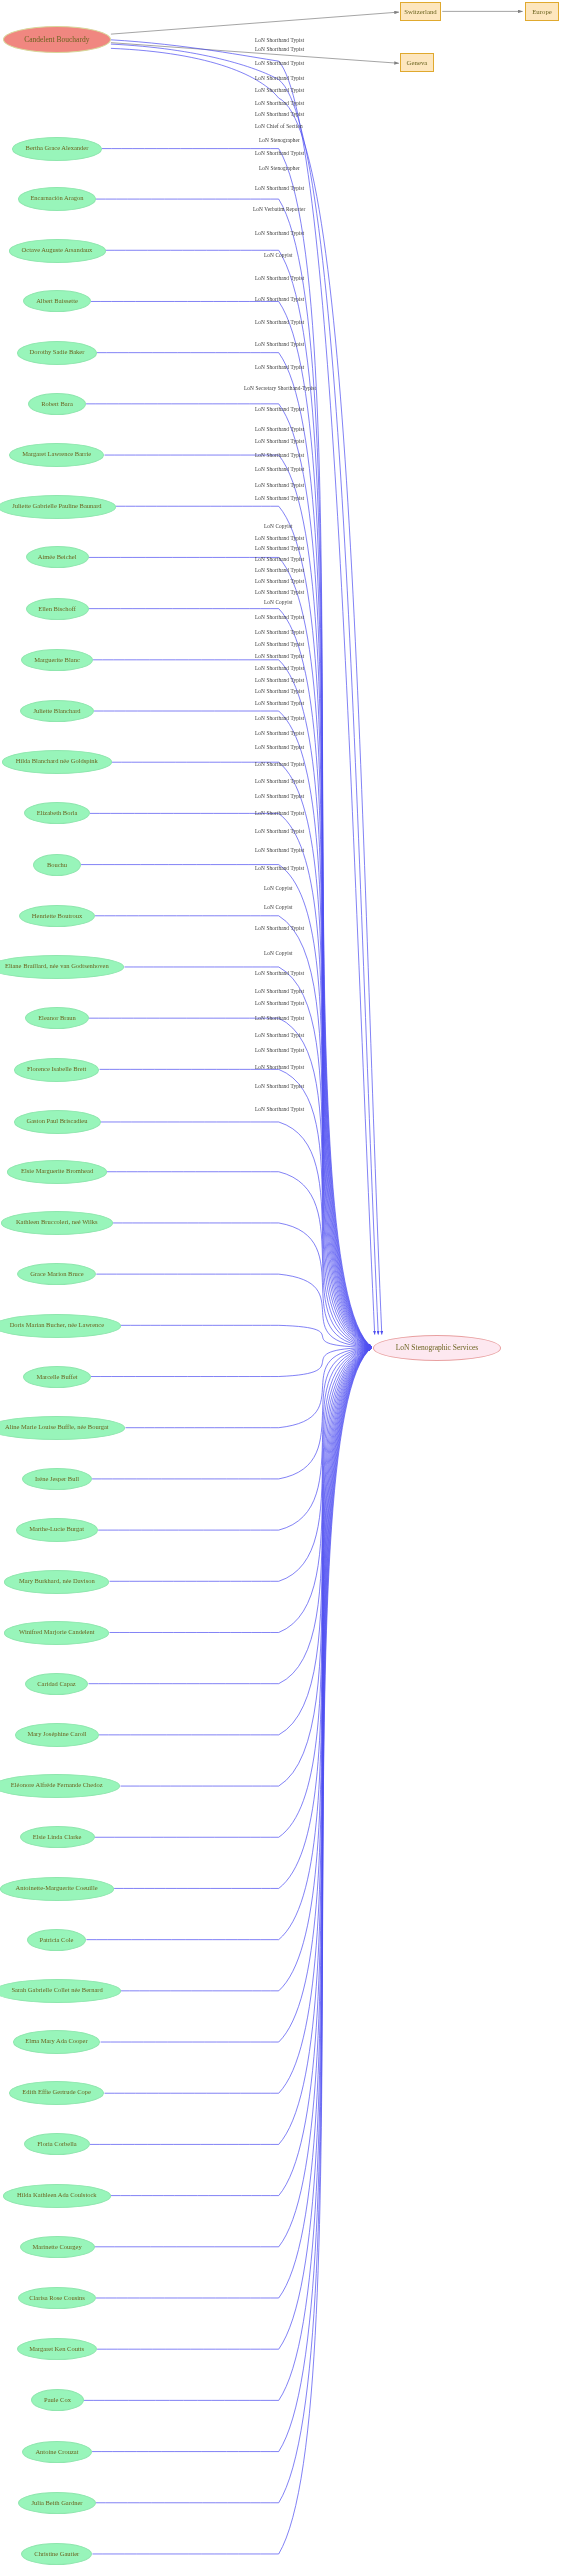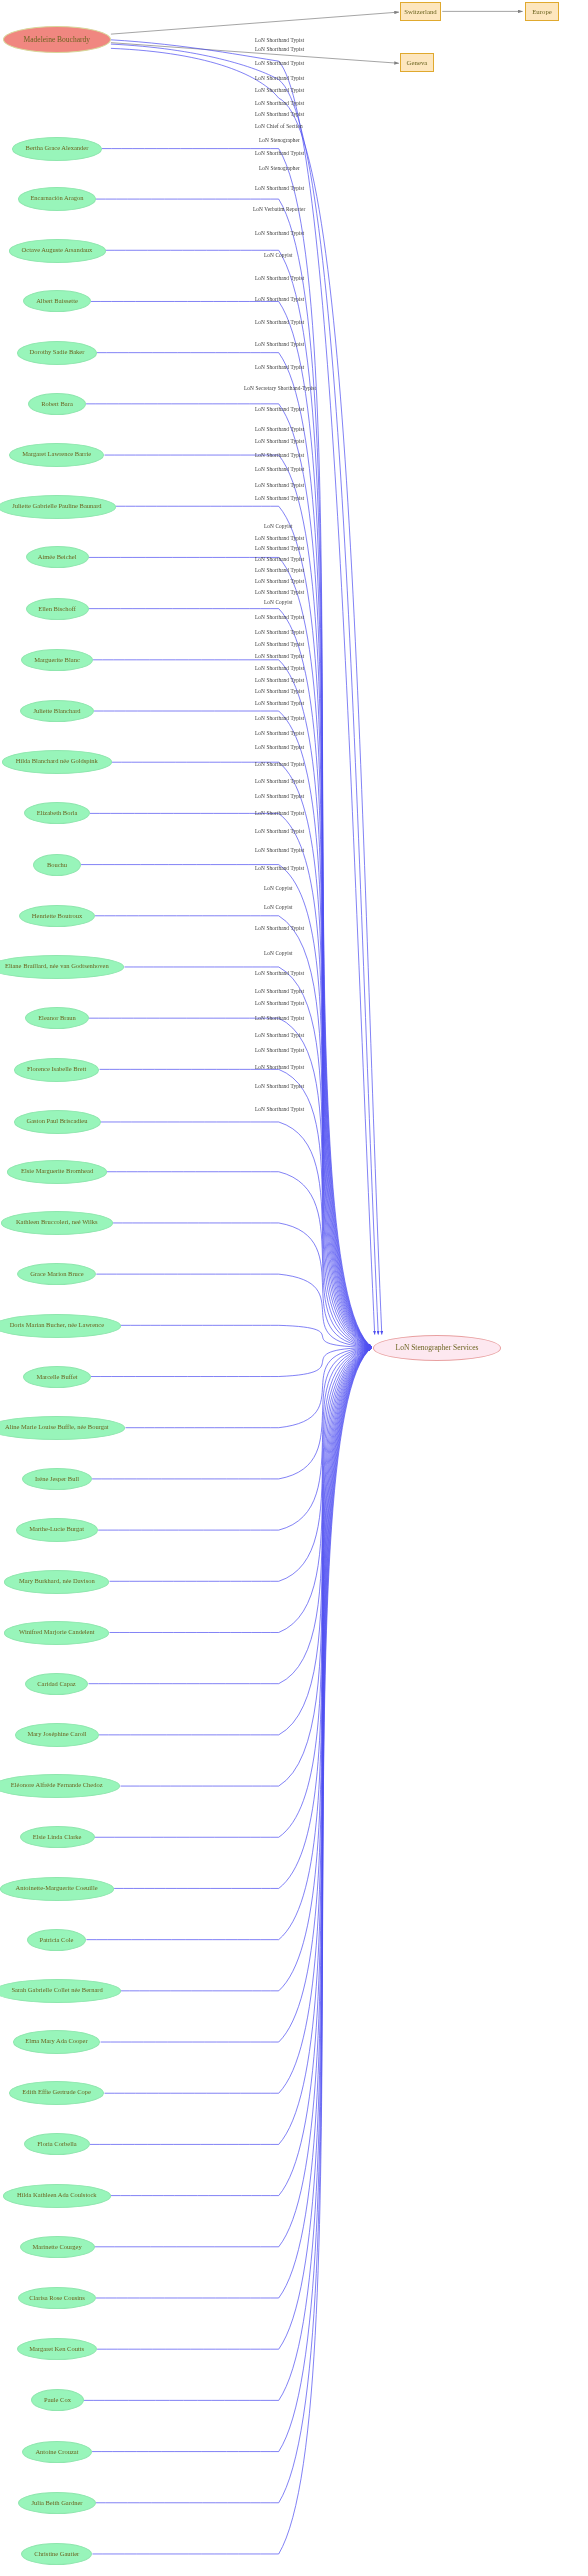--- a/index.html
+++ b/index.html
@@ -130,26 +130,26 @@
     <span>Switzerland</span>
   </div>
   <div class="box-node" style="left:525px;top:2.1px;width:34px;height:18.5px;">
     <span>Europe</span>
   </div>
   <div class="box-node" style="left:400px;top:53px;width:34px;height:18.5px;">
     <span>Geneva</span>
   </div>
 
   <div class="node-ellipse org" style="left:373px;top:1335px;width:128px;height:25.6px;">
-    <span>LoN Stenographer Services</span>
+    <span>LoN Stenographic Services</span>
   </div>
 
   <div id="nodes-layer">
       <div class="node-ellipse focus-person" style="left: 2.8px; top: 26px; width: 108px; height: 27px;">
-        <span>Madeleine Bouchardy</span>
+        <span>Candelent Bouchardy</span>
       </div>
       <div class="node-ellipse person" style="left: 12px; top: 137px; width: 90px; height: 23.5px;">
         <span>Bertha Grace Alexander</span>
       </div>
       <div class="node-ellipse person" style="left: 18px; top: 187px; width: 78px; height: 23.5px;">
         <span>Encarnación Aragon</span>
       </div>
       <div class="node-ellipse person" style="left: 8.5px; top: 239px; width: 97px; height: 23.5px;">
         <span>Octave Auguste Arsandaux</span>
       </div>

